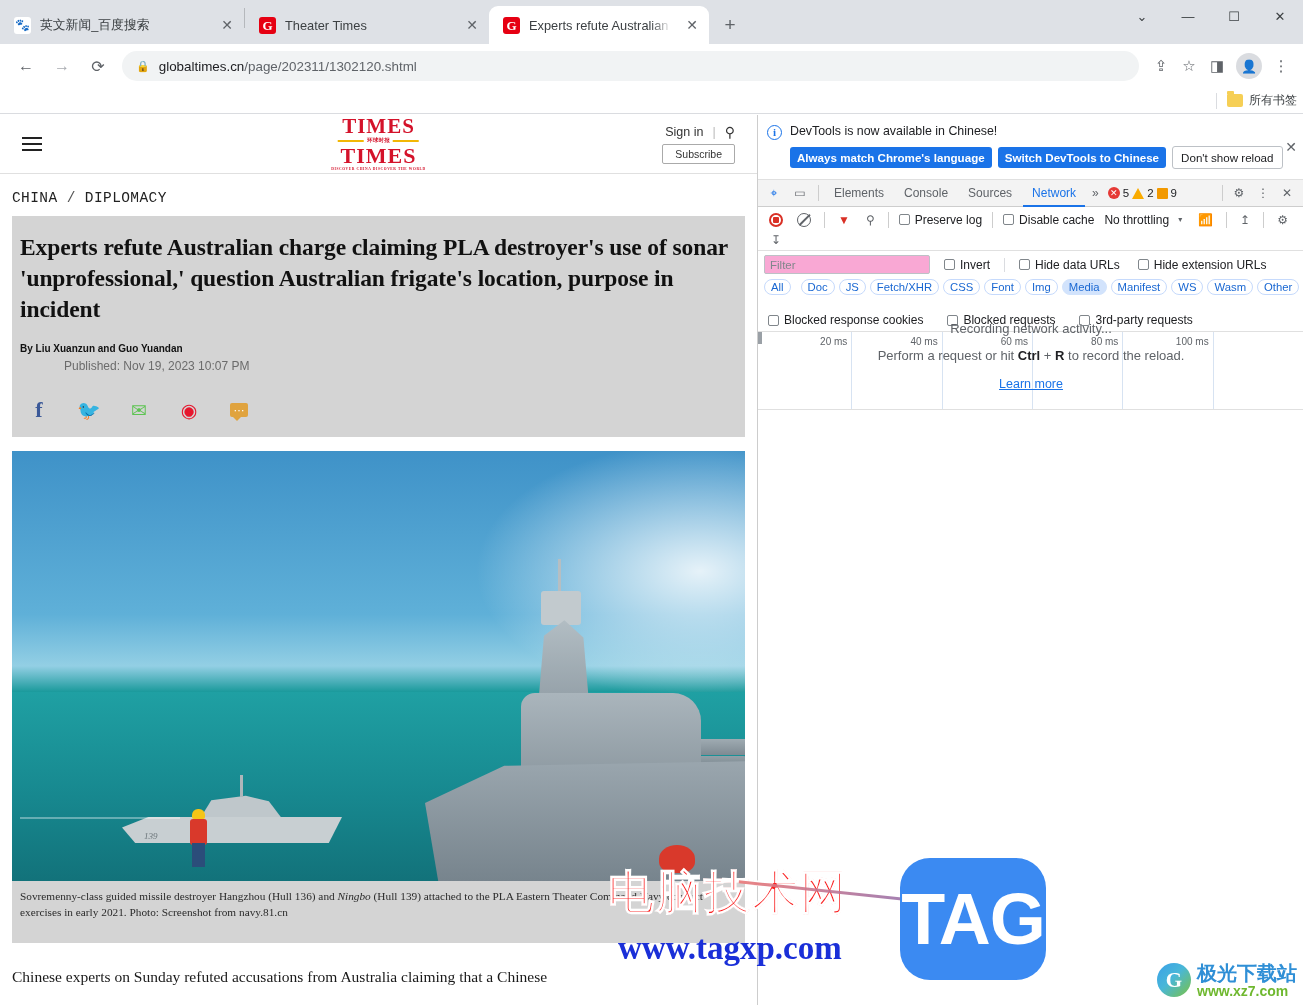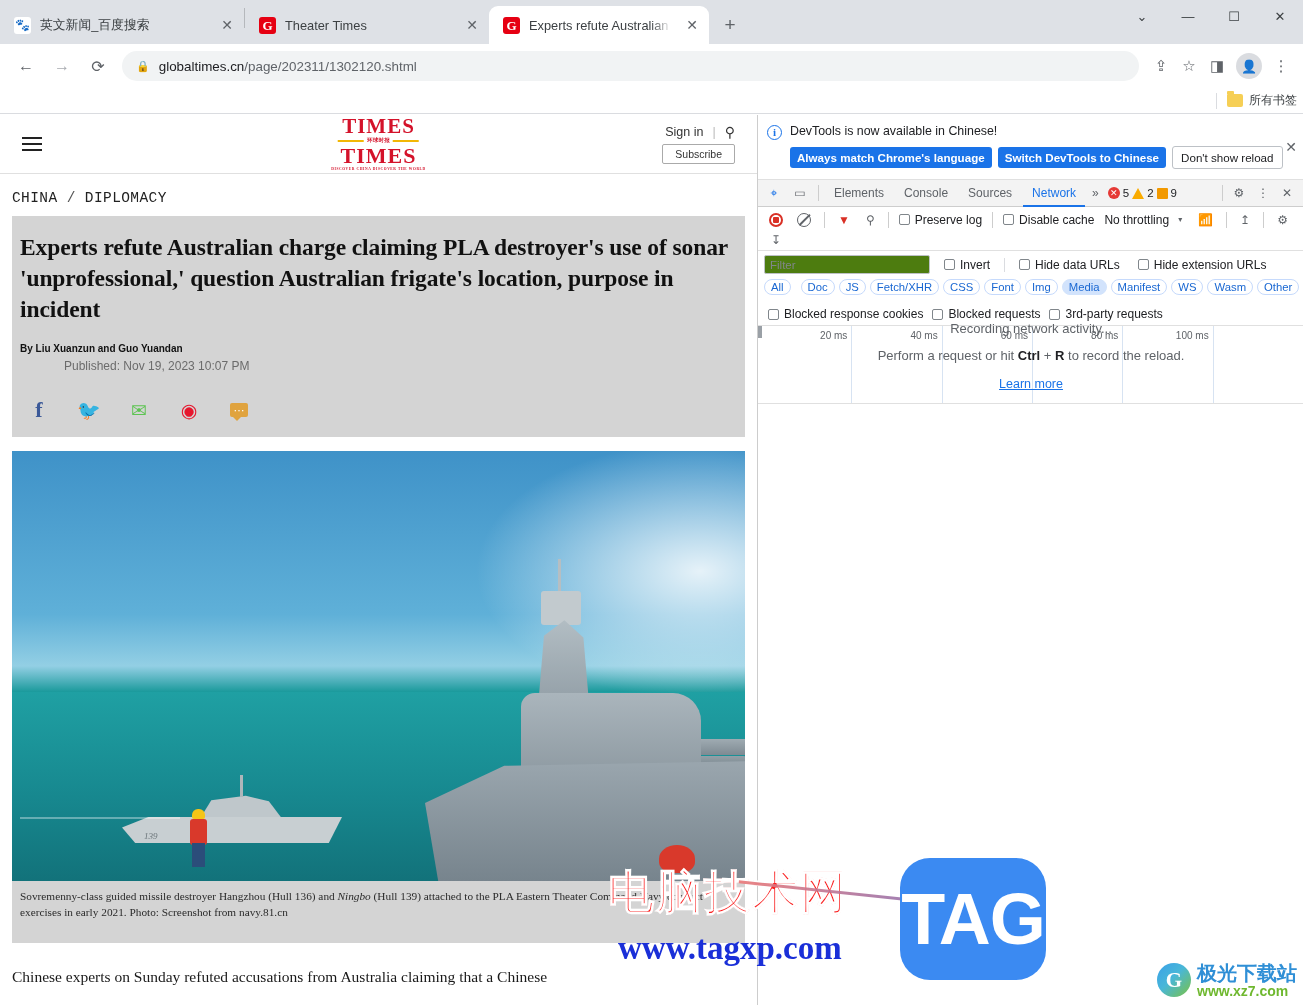--- a/index.html
+++ b/index.html
@@ -385,33 +385,33 @@
   .throttle { font-size: 12px; color: #202124; margin-left: 4px; }
   .caret { font-size: 8px; color: #5f6368; margin: 0 7px; }
   .tb-icon { color: #5f6368; font-size: 12px; margin: 0 7px; }
 
   .dt-filterbar {
     border-bottom: 1px solid #e0e0e0; padding: 4px 6px;
   }
   .filter-row1 { display: flex; align-items: center; gap: 10px; }
   .filter-input {
     width: 166px; height: 19px; border: 1px solid #bdc1c6; border-radius: 2px;
-    font-size: 11.5px; padding: 0 5px; color: #202124; background: #4d7c0f;
+    font-size: 11.5px; padding: 0 5px; color: #202124; background: #f9a8d4;
     font-family: "Liberation Sans", sans-serif;
   }
   .filter-input::placeholder { color: #80868b; }
   .fsep { width: 1px; height: 14px; background: #dadce0; }
   .chips { display: flex; align-items: center; gap: 4px; margin-top: 5px; }
   .chip {
     border: 1px solid #c6dafc; border-radius: 9px; padding: 1px 6px;
     font-size: 11.3px; color: #1967d2; background: #fff; white-space: nowrap;
   }
   .chip.sel { background: #d2e3fc; border-color: #d2e3fc; color: #1967d2; }
   .chip-sep { width: 1px; height: 12px; background: #dadce0; margin: 0 1px; }
-  .filter-row3 { display: flex; align-items: center; gap: 1px; margin-top: 12px; }
+  .filter-row3 { display: flex; align-items: center; gap: 16px; margin-top: 18px; }
 
   .dt-timeline {
     height: 78px; border-bottom: 1px solid #e0e0e0; position: relative; background: #fff;
     display: flex;
   }
   .tl-handle { width: 4px; height: 12px; background: #9aa0a6; }
   .tl-cell {
     flex: 1 1 0; border-right: 1px solid #d7e3f2; position: relative;
   }
   .tl-cell:last-child { border-right: none; }

